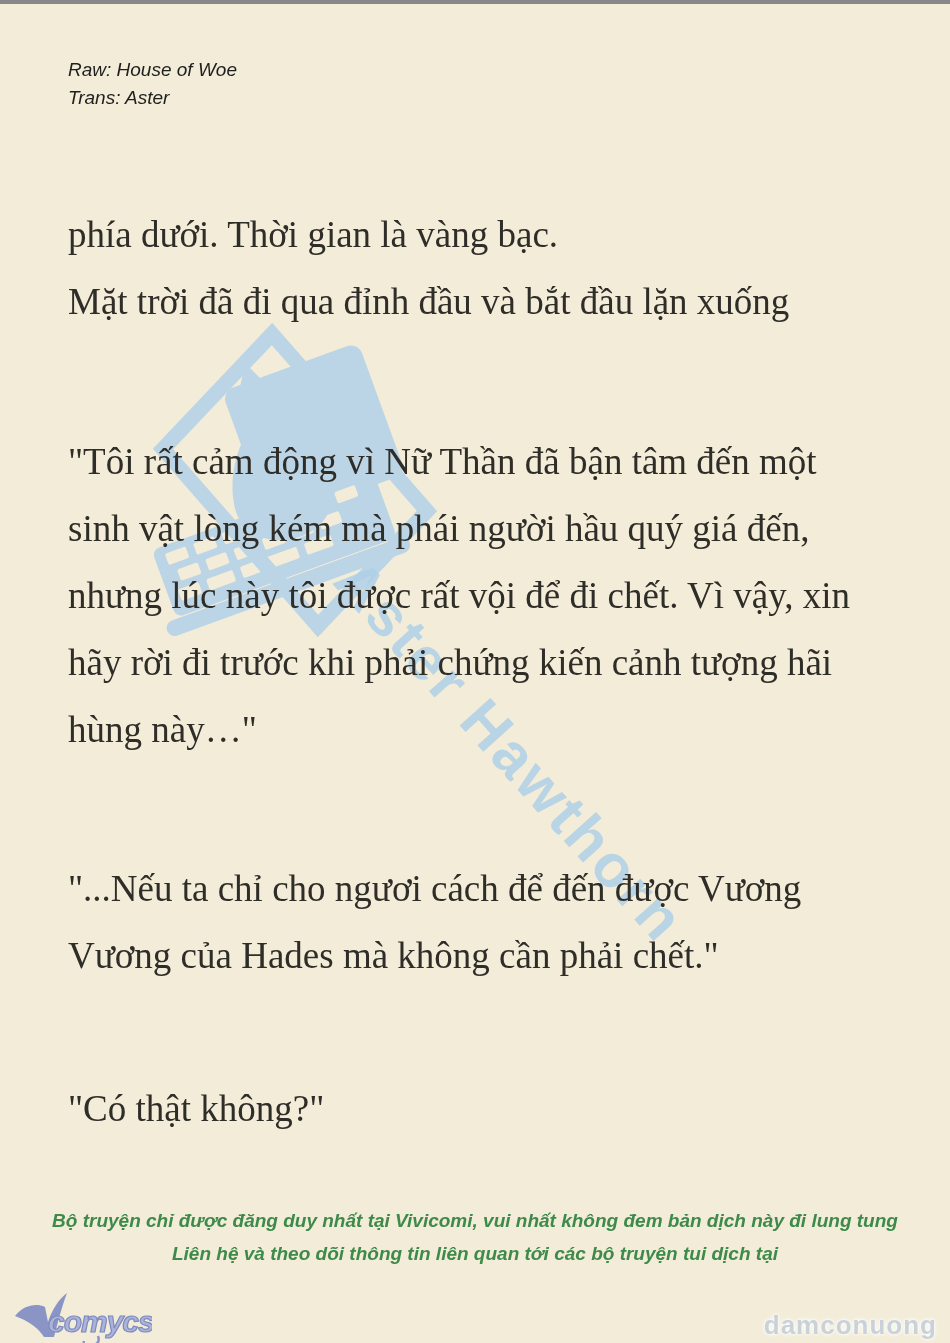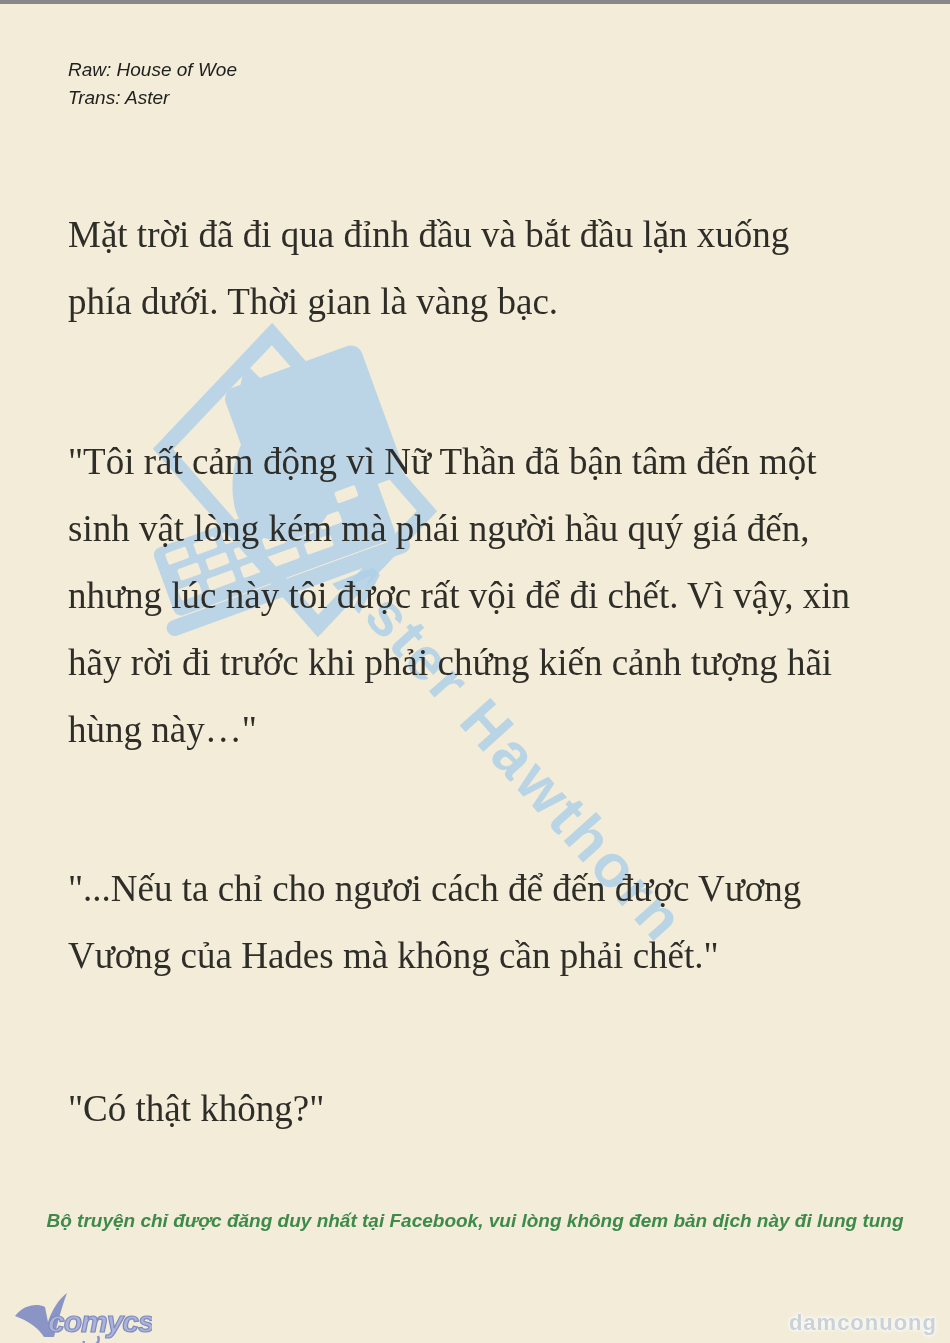--- a/index.html
+++ b/index.html
@@ -27,21 +27,21 @@
     color:#aed0e8;opacity:.85;
   }
   .footer{
     position:absolute;left:0;right:0;top:1200px;z-index:3;
     text-align:center;color:#3d8a4a;
     font-weight:bold;font-style:italic;font-size:19px;line-height:33px;
   }
   .vcomycs{position:absolute;left:12px;top:1288px;z-index:3;}
   .damconuong{
     position:absolute;right:13px;top:1306px;z-index:3;
-    font-size:22px;font-weight:bold;letter-spacing:1px;color:#c9d2d9;
+    font-size:26px;font-weight:bold;letter-spacing:1px;color:#c9d2d9;
     text-shadow:0 0 3px #ffffff,0 0 6px #ffffff;
   }
 </style>
 </head>
 <body>
 
 <div class="page">
 
   <div class="credits">
     <div>Raw: House of Woe</div>
@@ -79,43 +79,44 @@
                  C192,66 192,92 182,112 C198,130 206,152 202,176 C198,202 178,218 152,220
                  C126,222 106,208 102,184 C98,162 102,138 112,118 Z"></path>
       </g>
       <polygon points="122,20 277,197 168,312 13,135" fill="none" stroke="#b5d2e9" stroke-width="15"></polygon>
     </g>
   </svg>
 
   <div class="wm-text">Aster Hawthorn</div>
 
   <div class="para p1">
+    <div class="line">phía dưới. Thời gian là vàng bạc.</div>
     <div class="line">Mặt trời đã đi qua đỉnh đầu và bắt đầu lặn xuống</div>
-    <div class="line">phía dưới. Thời gian là vàng bạc.</div>
   </div>
 
   <div class="para p2">
     <div class="line">"Tôi rất cảm động vì Nữ Thần đã bận tâm đến một</div>
     <div class="line">sinh vật lòng kém mà phái người hầu quý giá đến,</div>
     <div class="line">nhưng lúc này tôi được rất vội để đi chết. Vì vậy, xin</div>
     <div class="line">hãy rời đi trước khi phải chứng kiến cảnh tượng hãi</div>
     <div class="line">hùng này…"</div>
   </div>
 
   <div class="para p3">
     <div class="line">"...Nếu ta chỉ cho ngươi cách để đến được Vương</div>
     <div class="line">Vương của Hades mà không cần phải chết."</div>
   </div>
 
   <div class="para p4">
     <div class="line">"Có thật không?"</div>
   </div>
 
   <div class="footer">
-    <div>Bộ truyện chỉ được đăng duy nhất tại Facebook, vui lòng không đem bản dịch này đi lung tung</div>
+    <div>Bộ truyện chỉ được đăng duy nhất tại Vivicomi, vui nhất không đem bản dịch này đi lung tung</div>
+    <div>Liên hệ và theo dõi thông tin liên quan tới các bộ truyện tui dịch tại</div>
   </div>
 
   <svg class="vcomycs" width="140" height="52" viewBox="0 0 140 52" aria-hidden="true">
     <path d="M3,24 C12,13 24,11 33,15 L36,30 C40,18 46,8 55,1 C50,14 46,30 42,45 L32,45 C26,35 14,28 3,24 Z" fill="#8b95c5"></path>
     <text x="36" y="40" font-family="Liberation Sans, DejaVu Sans, sans-serif" font-style="italic" font-weight="bold" font-size="30" letter-spacing="-1" fill="#aab4da" stroke="#7e89bf" stroke-width="1.2">comycs</text>
     <path d="M86,44 q3,8 -7,10 q-9,2 -7,-5" fill="none" stroke="#8b95c5" stroke-width="2.5"></path>
   </svg>
 
   <div class="damconuong">damconuong</div>
 

